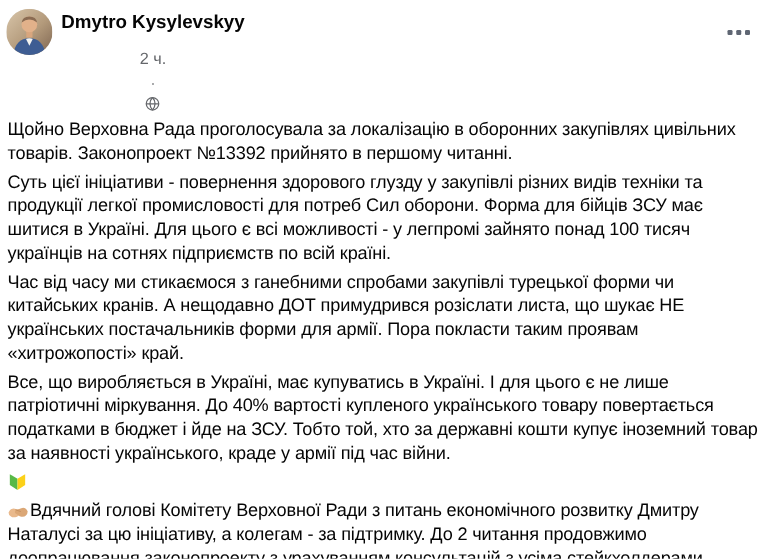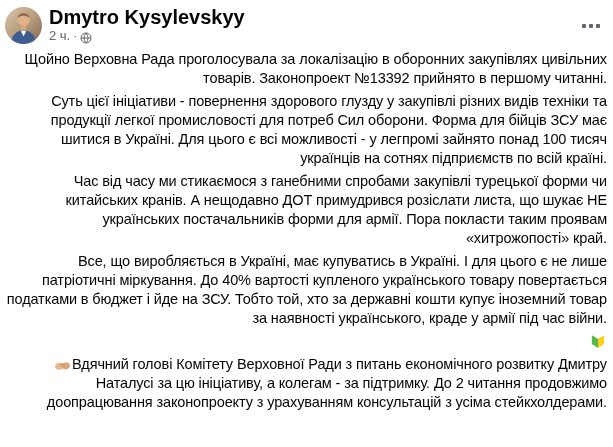--- a/index.html
+++ b/index.html
@@ -26,34 +26,35 @@
     overflow: hidden;
     flex: 0 0 37px;
     cursor: pointer;
     box-shadow: inset 0 0 0 1px rgba(0,0,0,.08);
   }
   .avatar svg { display: block; }
   .header-info { margin-left: 7px; padding-top: 1px; }
   .author {
     display: inline-block;
     font-weight: 700;
-    font-size: 20px;
+    font-size: 15px;
     line-height: 19px;
     color: #050505;
     text-decoration: none;
     cursor: pointer;
   }
   .meta {
     display: flex;
-    align-items: flex-end;
+    align-items: center;
     gap: 3px;
     font-size: 13px;
     line-height: 16px;
     color: #65676B;
-    margin-top: 0px;
+    margin-top: 12px;
+    flex-direction: column;
   }
   .meta .time { cursor: pointer; }
   .meta .sep { font-size: 12px; }
   .globe-icon { display: inline-flex; align-items: center; }
   .more-button {
     position: absolute;
     right: 8px; top: 14px;
     width: 28px; height: 24px;
     display: flex;
     align-items: center;
@@ -69,21 +70,21 @@
     display: block;
   }
 
   
   .post-body {
     padding: 4px 6px 0 6px;
     font-size: 14.5px;
     letter-spacing: -0.12px;
     line-height: 19px;
   }
-  .post-body p { margin: 0 0 4px 0; text-align: right; }
+  .post-body p { margin: 0 0 4px 0; }
   .emoji {
     display: inline-block;
     vertical-align: -3px;
     margin-right: 1px;
     line-height: 0;
   }
   .emoji svg { display: inline-block; }
 </style>
 </head>
 <body>

